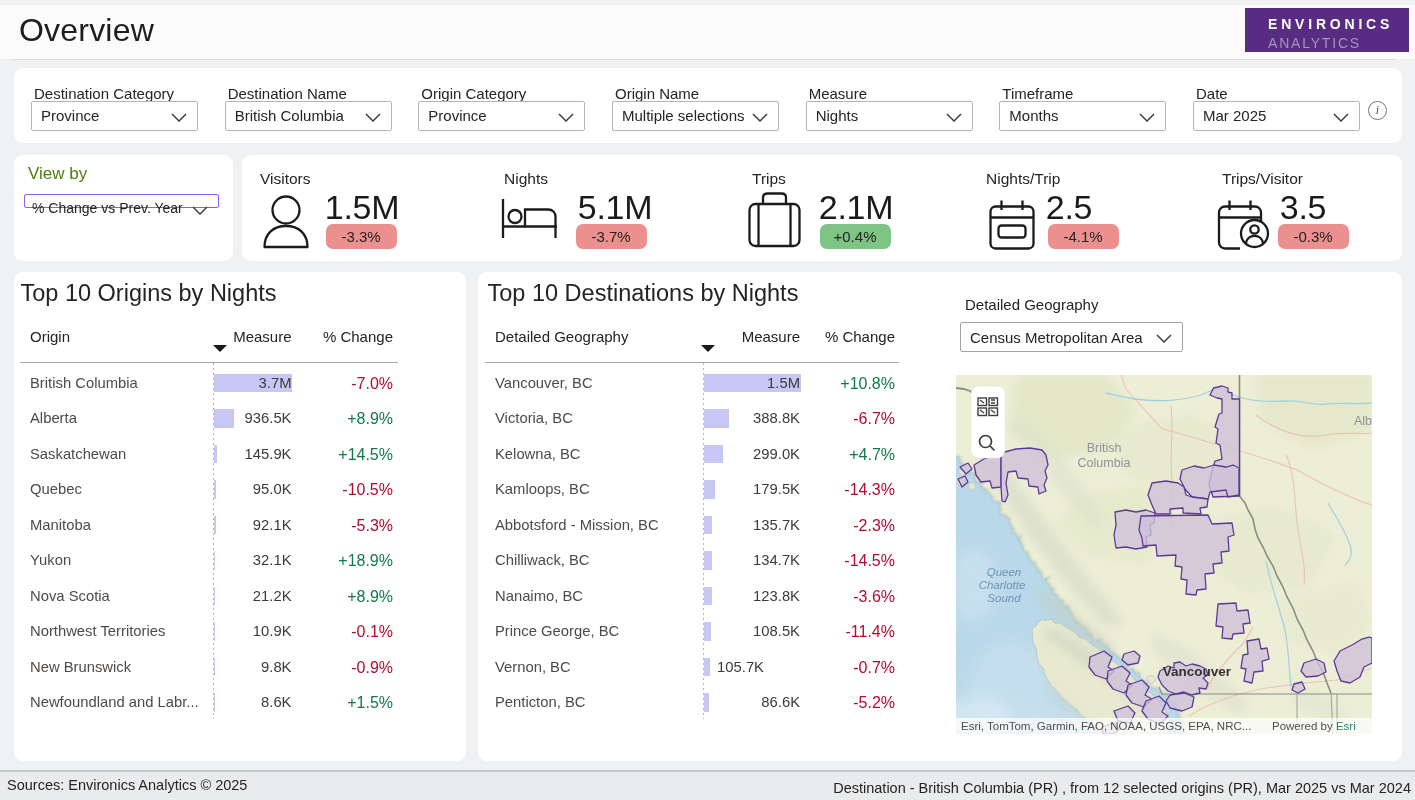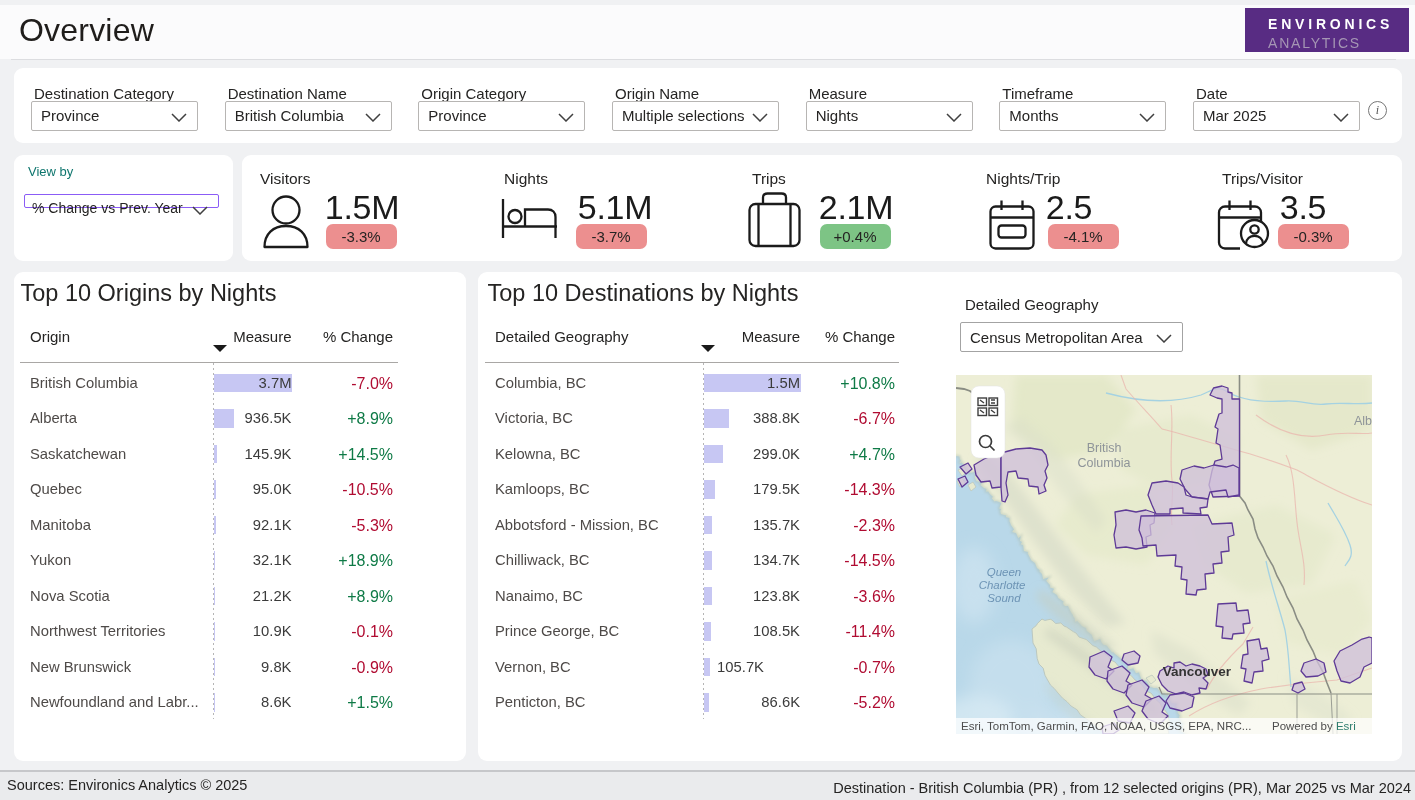--- a/index.html
+++ b/index.html
@@ -13,21 +13,21 @@
 #logo .l1 { position:absolute; left:23px; top:8px; font-size:14px; font-weight:bold; color:#fff; letter-spacing:3.8px; }
 #logo .l2 { position:absolute; left:23px; top:27px; font-size:14px; color:#a596b4; letter-spacing:1.8px; }
 
 #fcard { left:14px; top:68px; width:1388px; height:75px; }
 .flabel { position:absolute; top:77px; font-size:15px; color:#252423;margin-top:8px; }
 .fselect { position:absolute; top:101px; width:167px; height:30px; background:#fff; border:1px solid #b7b5b3; border-radius:2px; font-size:15px; color:#252423; }
 .fselect span { position:absolute; left:9px; top:5px; }
 #info { left:1368px; top:101px; width:19px; height:19px; border:1px solid #767676; border-radius:50%; font-size:12px; color:#555; text-align:center; line-height:17px; font-family:"Liberation Serif",serif; font-style:italic; }
 
 #vcard { left:14px; top:155px; width:219px; height:106px; }
-#vlabel { left:28px; top:164px; font-size:13px; color:#0f766e; position:absolute;}
+#vlabel { left:28px; top:164px; font-size:17px; color:#4d7c0f; position:absolute;}
 #vselect { left:24px; top:194px; width:195px; height:14px; border:1px solid #8b5cf6; border-radius:2px; font-size:14px; color:#252423; position:absolute; background:#fff;}
 #vselect span { position:absolute; left:7px; top:5px; }
 #kcard { left:242px; top:155px; width:1160px; height:106px; }
 .klabel { position:absolute; top:170px; font-size:15.5px; color:#252423; }
 .kval { position:absolute; top:188px; width:160px; text-align:center; font-size:34px; letter-spacing:-0.3px; color:#1b1b1b; }
 .kpill { position:absolute; top:224px; width:71px; height:25px; border-radius:7px; font-size:15px; color:#252423; text-align:center; line-height:25px; }
 
 #lcard { left:14px; top:272px; width:452px; height:489px; }
 #rcard { left:478px; top:272px; width:924px; height:489px; }
 .ttitle { position:absolute; top:280px; font-size:23.5px; color:#252423; }
@@ -236,21 +236,21 @@
     <div class="tval" style="right:1123.5px">8.6K</div>
     <div class="tpct" style="right:1022px;color:#0e7a46">+1.5%</div>
   </div>
 <div class="thead" style="left:495px">Detailed Geography</div>
 <div class="thead" style="right:615px">Measure</div>
 <div class="thead" style="right:520px">% Change</div>
 <div class="tri" style="left:700.5px"></div>
 <div class="hline" style="left:484.5px;width:414.5px"></div>
 <div class="vdash" style="left:703px"></div>
 <div class="trow" style="top:368.5px">
-    <div class="tname" style="left:495px">Columbia, BC</div>
+    <div class="tname" style="left:495px">Vancouver, BC</div>
     <div class="tbar" style="left:703.5px;width:97.0px"></div>
     <div class="tval" style="right:615px">1.5M</div>
     <div class="tpct" style="right:520px;color:#0e7a46">+10.8%</div>
   </div>
 <div class="trow" style="top:404.0px">
     <div class="tname" style="left:495px">Victoria, BC</div>
     <div class="tbar" style="left:703.5px;width:25.1px"></div>
     <div class="tval" style="right:615px">388.8K</div>
     <div class="tpct" style="right:520px;color:#b00b31">-6.7%</div>
   </div>

